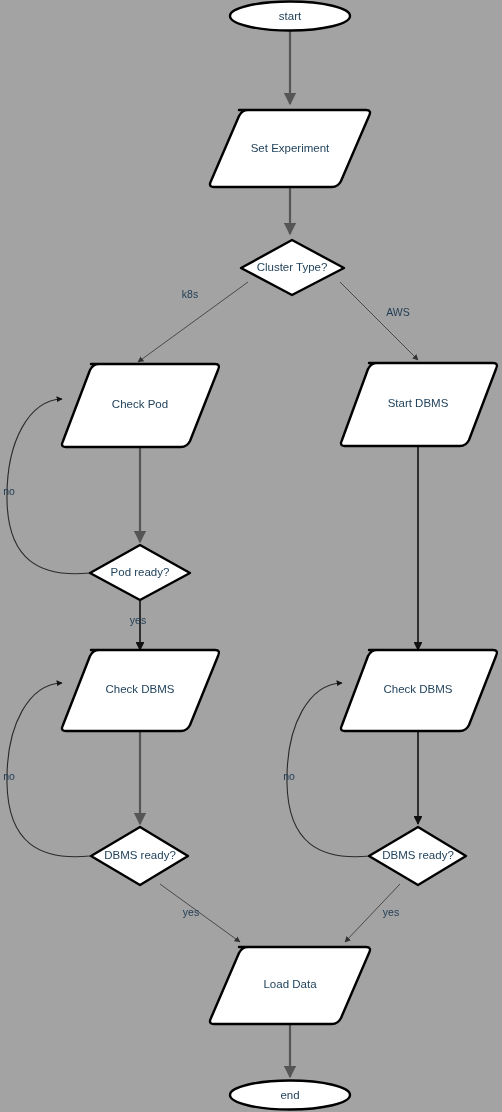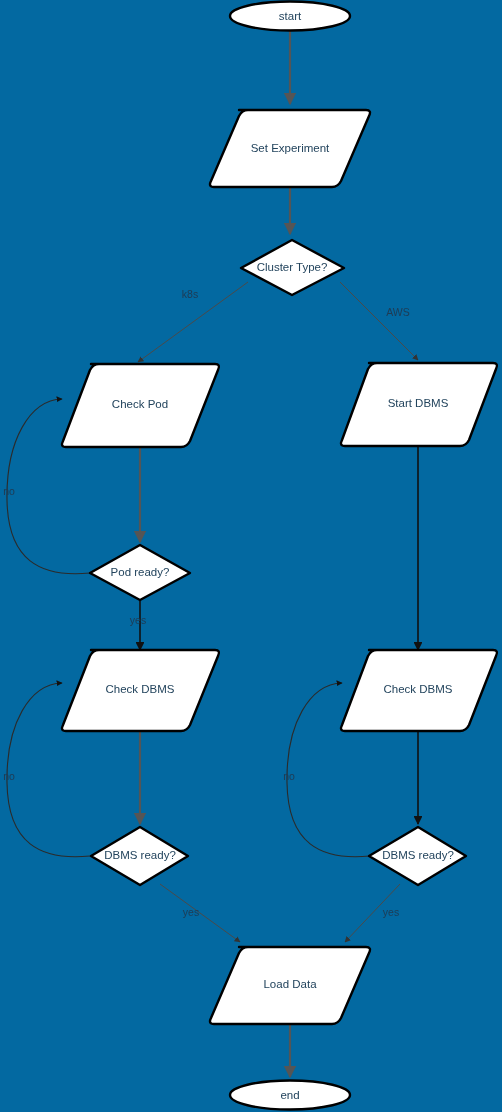--- a/index.html
+++ b/index.html
@@ -7,21 +7,21 @@
     padding: 0;
     background: #ffffff;
   }
   body {
     font-family: "Liberation Sans", sans-serif;
   }
   #canvas-wrap {
     position: relative;
     width: 502px;
     height: 1112px;
-    background: #0369a1;
+    background: #a3a3a3;
     overflow: hidden;
   }
   svg#flow {
     position: absolute;
     left: 0;
     top: 0;
     width: 502px;
     height: 1112px;
     display: block;
   }

